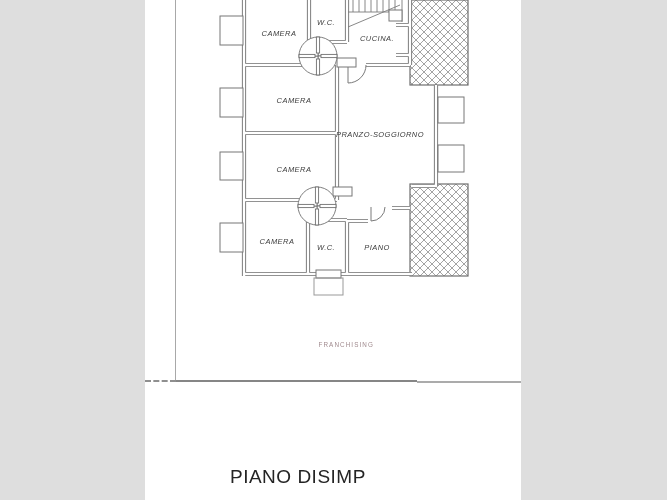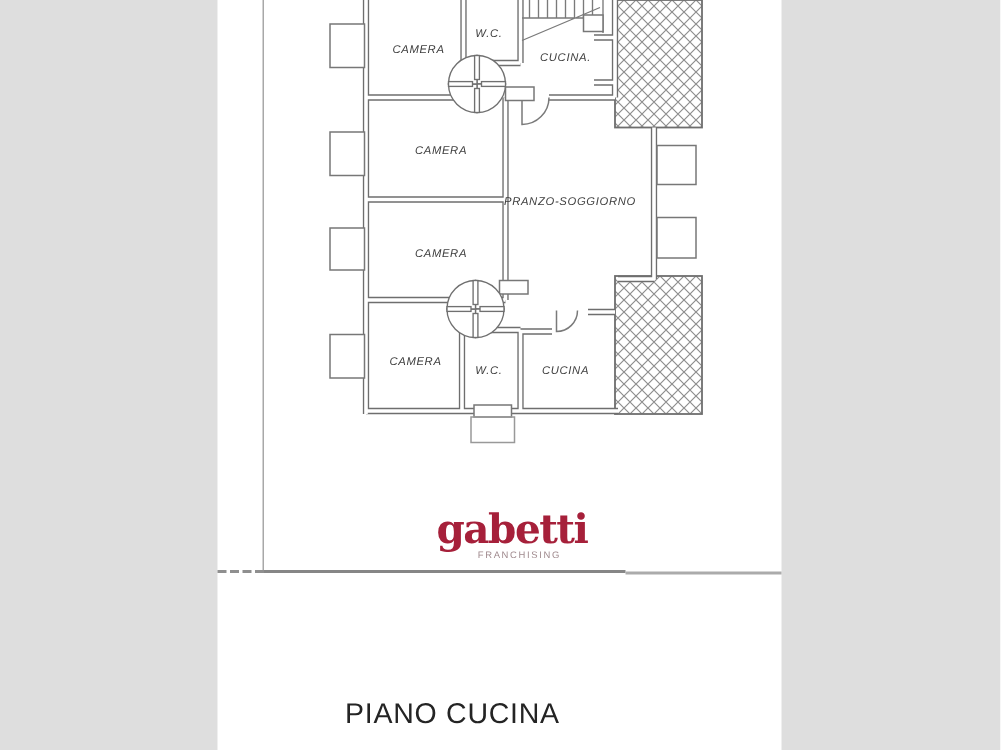--- a/index.html
+++ b/index.html
@@ -91,27 +91,26 @@
   </svg>
 
   <span class="room-label" style="left:279px;top:33px">CAMERA</span>
   <span class="room-label" style="left:326px;top:22px">W.C.</span>
   <span class="room-label" style="left:377px;top:38px">CUCINA.</span>
   <span class="room-label" style="left:294px;top:100px">CAMERA</span>
   <span class="room-label" style="left:380px;top:134px">PRANZO-SOGGIORNO</span>
   <span class="room-label" style="left:294px;top:169px">CAMERA</span>
   <span class="room-label" style="left:277px;top:241px">CAMERA</span>
   <span class="room-label" style="left:326px;top:247px">W.C.</span>
-  <span class="room-label" style="left:377px;top:247px">CUCINA</span>
+  <span class="room-label" style="left:377px;top:247px">PIANO</span>
 
   <div class="vline"></div>
   <div class="divider-dash"></div>
   <div class="divider-solid"></div>
   <div class="divider-light"></div>
 
   <div class="logo">
-    <div class="logo-word" style="color: rgb(166, 32, 58);">gabetti</div>
     <div class="logo-sub" style="color: rgb(160, 138, 142);">FRANCHISING</div>
   </div>
 
-  <div class="caption">PIANO CUCINA</div>
+  <div class="caption">PIANO DISIMP</div>
 
 </div>
 
 </body></html>

